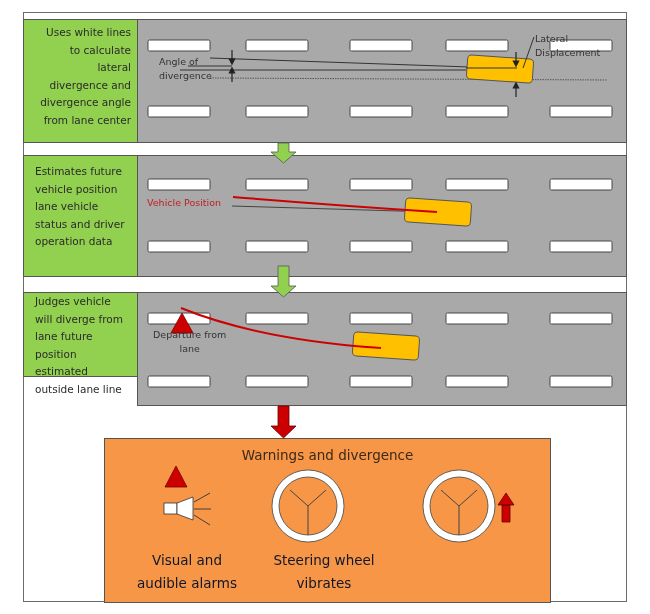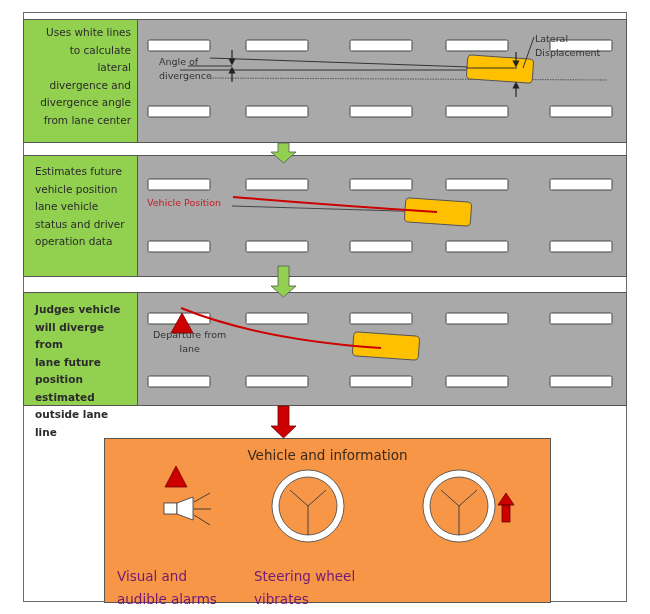--- a/index.html
+++ b/index.html
@@ -6,21 +6,21 @@
   body { width:650px; height:614px; position:relative; overflow:hidden; font-family:"DejaVu Sans", sans-serif; }
   .frame { position:absolute; left:23px; top:12px; width:604px; height:590px; border:1px solid #6b6b6b; box-sizing:border-box; background:#fff; }
   .label-box { position:absolute; left:23px; width:115px; background:#92d050; border:1px solid #555; box-sizing:border-box;
                font-size:10.5px; line-height:17.5px; color:#2b2b2b; padding:4px 6px 0 11px; }
   .road { position:absolute; left:137px; width:490px; background:#a9a9a9; border:1px solid #555; box-sizing:border-box; }
   svg.overlay { position:absolute; left:0; top:0; width:650px; height:614px; pointer-events:none; }
   .txt { position:absolute; font-size:9.5px; color:#333; line-height:14px; white-space:nowrap; }
   .red-txt { color:#c0202a; }
   .warn-box { position:absolute; left:104px; top:438px; width:447px; height:165px; background:#f79646; border:1px solid #555; box-sizing:border-box; }
   .warn-title { position:absolute; left:0; width:100%; top:8px; text-align:center; font-size:13.5px; color:#3a2a1a; }
-  .warn-cap { position:absolute; text-align:left; font-size:13.5px; line-height:23px; color:#701a75; width:140px;margin-top:16px; }
+  .warn-cap { position:absolute; text-align:center; font-size:13.5px; line-height:23px; color:#0f172a; width:140px; }
 </style>
 </head>
 <body>
 
 <div class="frame"></div>
 
 <div class="label-box" style="top:19px;height:124px;text-align:right;">
   <div>Uses white lines</div>
   <div>to calculate</div>
   <div>lateral</div>
@@ -32,32 +32,32 @@
 
 <div class="label-box" style="top:155px;height:122px;padding-top:7px;">
   <div>Estimates  future</div>
   <div>vehicle position</div>
   <div>lane vehicle</div>
   <div>status and driver</div>
   <div>operation data</div>
 </div>
 <div class="road" style="top:155px;height:122px;"></div>
 
-<div class="label-box" style="top:292px;height:114px;padding-top:8px;font-weight:bold;">
+<div class="label-box" style="top:292px;height:85px;padding-top:0;">
   <div>Judges vehicle</div>
   <div>will diverge from</div>
   <div>lane future</div>
   <div>position</div>
   <div>estimated</div>
   <div>outside lane  line</div>
 </div>
 <div class="road" style="top:292px;height:114px;"></div>
 
 <div class="warn-box">
-  <div class="warn-title">Vehicle and information</div>
+  <div class="warn-title">Warnings and divergence</div>
   <div class="warn-cap" style="left:12px;top:110px;">
     <div>Visual and</div>
     <div>audible alarms</div>
   </div>
   <div class="warn-cap" style="left:149px;top:110px;">
     <div>Steering wheel</div>
     <div>vibrates</div>
   </div>
 </div>
 

